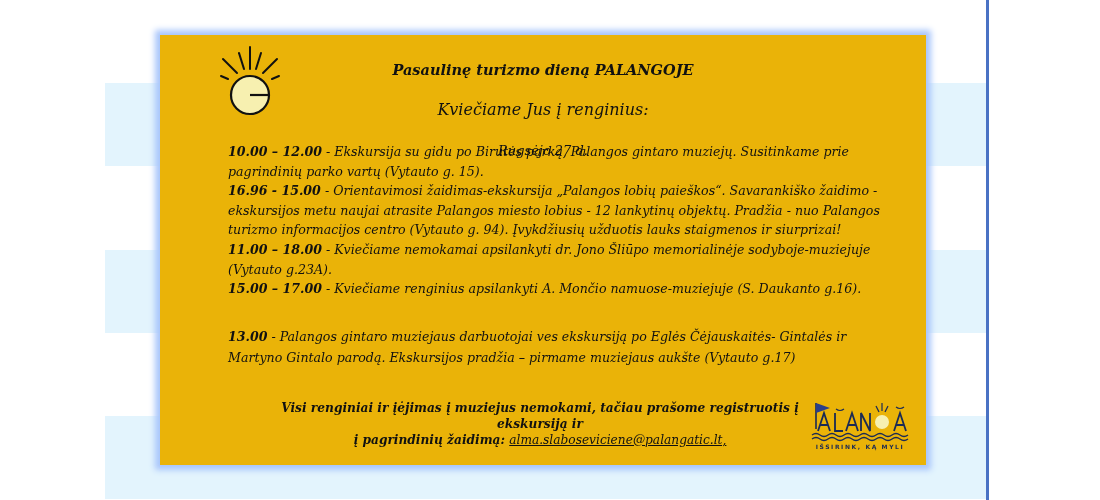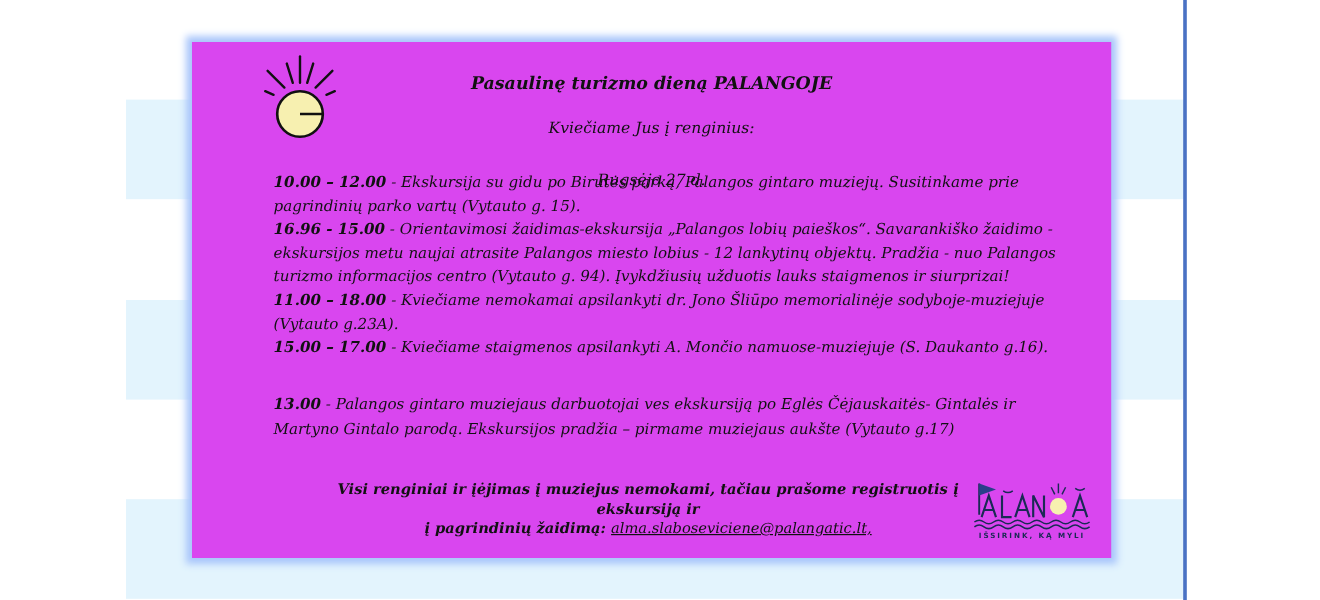--- a/index.html
+++ b/index.html
@@ -1,26 +1,26 @@
 <!DOCTYPE html>
 <html><head>
 <meta charset="utf-8">
 <style>
   html, body { margin:0; padding:0; }
   body { width:1100px; height:500px; position:relative; overflow:hidden; background:#ffffff; font-family:"DejaVu Serif", serif; }
   .stripes { position:absolute; left:105px; top:0; width:882px; height:500px; background:#ffffff; }
   .stripe { position:absolute; left:0; width:100%; height:83px; background:#e3f4fd; }
   .vline { position:absolute; left:986px; top:0; width:3px; height:500px; background:#4a72c4; }
-  .card { position:absolute; left:160px; top:35px; width:766px; height:430px; background:#d946ef;
+  .card { position:absolute; left:160px; top:35px; width:766px; height:430px; background:#eab308;
           box-shadow: 0 0 6px 5px #a9c6fb; color:#111; }
   .sun { position:absolute; left:55px; top:8px; width:70px; height:75px; }
   .center { position:absolute; left:0; width:100%; text-align:center; font-style:italic; }
   .title { top:26px; font-size:14.5px; font-weight:bold; }
   .sub1 { top:46px; font-size:13px; }
-  .sub2 { top:65px; font-size:13px; }
+  .sub2 { top:65px; font-size:16px; }
   .day { font-size:13px; font-weight:normal;margin-top:22px; }
   .day1 { top:86px; }
   .day2 { top:285px; }
   .events { position:absolute; left:68px; top:107px; width:670px; font-size:12.6px; line-height:19.6px; font-style:italic; }
   .events b { font-weight:bold; }
   .ev { display:block; }
   .events2 { position:absolute; left:68px; top:292px; width:670px; font-size:12.6px; line-height:20.5px; font-style:italic; }
   .footer { position:absolute; left:100px; top:365px; width:560px; text-align:center; font-size:12.2px; line-height:16px; font-style:italic; }
   .footer b { font-weight:bold; }
   .footer a { color:#111; text-decoration:underline; }
@@ -55,21 +55,21 @@
 
   <div class="center title">Pasaulinę turizmo dieną PALANGOJE</div>
   <div class="center sub2">Kviečiame Jus į renginius:</div>
 
   <div class="center day day1">Rugsėjo 27 d.</div>
 
   <div class="events">
     <span class="ev"><b> 10.00 – 12.00</b><span> - Ekskursija su gidu po Birutės parką, Palangos gintaro muziejų. Susitinkame prie pagrindinių parko vartų (Vytauto g. 15).</span></span>
     <span class="ev"><b> 16.96 - 15.00</b><span> - Orientavimosi žaidimas-ekskursija „Palangos lobių paieškos“.   Savarankiško žaidimo - ekskursijos metu naujai atrasite Palangos miesto lobius - 12 lankytinų objektų. Pradžia - nuo Palangos turizmo informacijos centro (Vytauto g. 94). Įvykdžiusių užduotis lauks staigmenos ir siurprizai!</span></span>
     <span class="ev"><b>11.00 – 18.00</b><span> - Kviečiame nemokamai apsilankyti dr. Jono Šliūpo memorialinėje sodyboje-muziejuje (Vytauto g.23A).</span></span>
-    <span class="ev"><b> 15.00 – 17.00</b><span> - Kviečiame staigmenos apsilankyti A. Mončio namuose-muziejuje (S. Daukanto g.16).</span></span>
+    <span class="ev"><b> 15.00 – 17.00</b><span> - Kviečiame renginius apsilankyti A. Mončio namuose-muziejuje (S. Daukanto g.16).</span></span>
   </div>
 
 
   <div class="events2">
     <span class="ev"><b>13.00</b><span> - Palangos gintaro muziejaus darbuotojai ves ekskursiją  po Eglės Čėjauskaitės- Gintalės ir Martyno Gintalo parodą. Ekskursijos pradžia – pirmame muziejaus aukšte (Vytauto g.17)</span></span>
   </div>
 
   <div class="footer">
     <div><b>Visi renginiai ir įėjimas į muziejus nemokami, tačiau prašome registruotis į ekskursiją ir</b></div>
     <div><b>į pagrindinių  žaidimą: </b><a>alma.slaboseviciene@palangatic.lt,</a></div>

